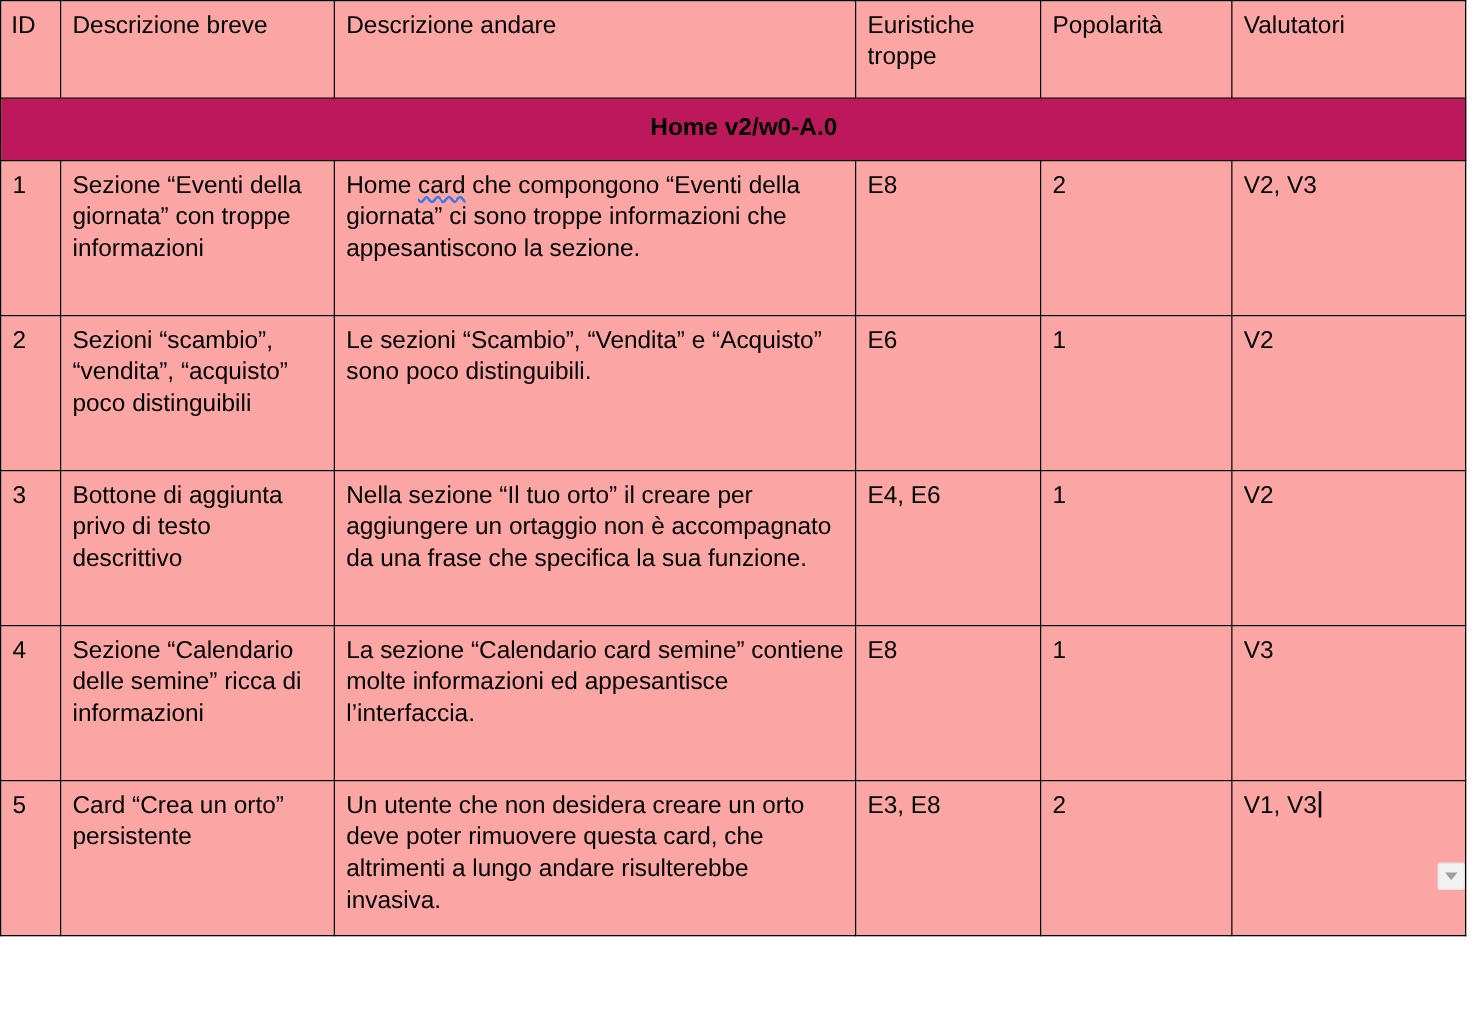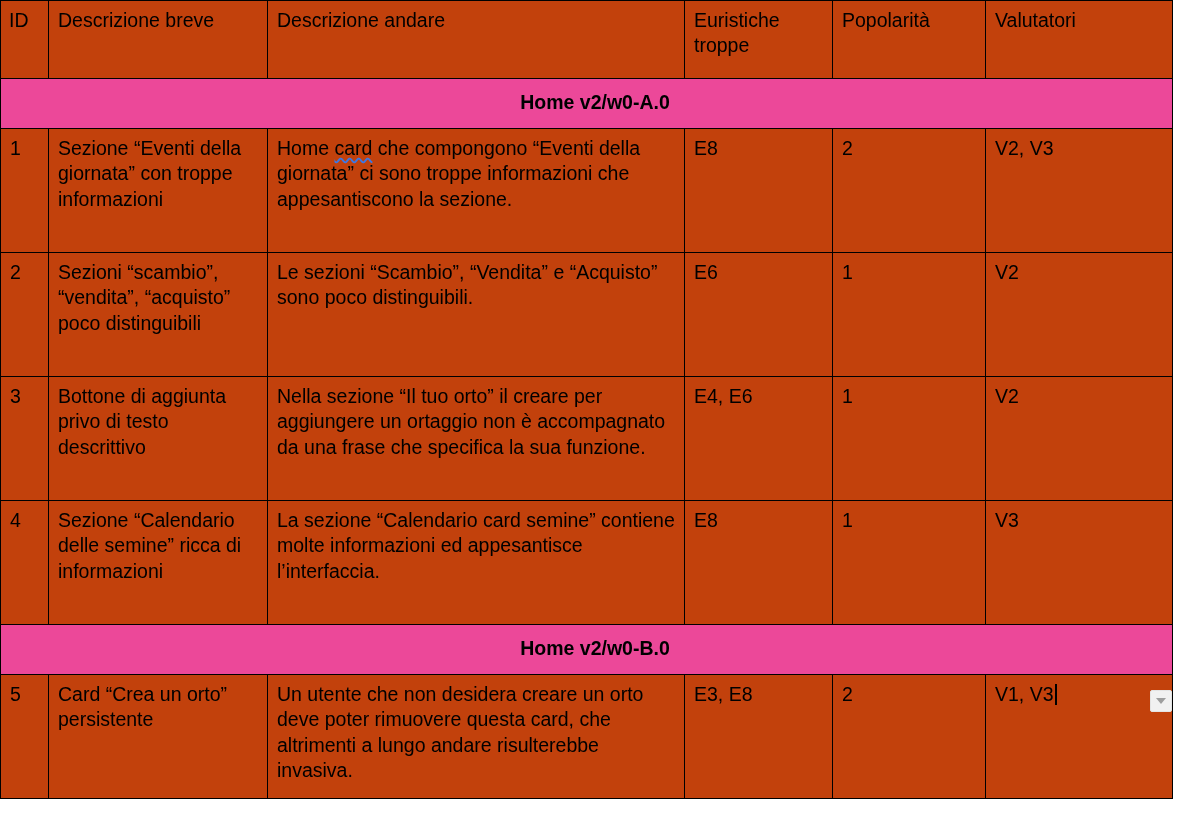--- a/index.html
+++ b/index.html
@@ -33,21 +33,21 @@
 
   table.issues td,
   table.issues th {
     border: 1px solid #000000;
     vertical-align: top;
     padding: 7px 9px 8px 9px;
     font-size: 19.5px;
     line-height: 1.30;
     font-weight: normal;
     text-align: left;
-    background: #c2410c;
+    background: #fca5a5;
     word-wrap: break-word;
     overflow-wrap: break-word;
   }
 
   
   col.c-id   { width: 48px; }
   col.c-br   { width: 219px; }
   col.c-es   { width: 417px; }
   col.c-eu   { width: 148px; }
   col.c-pop  { width: 153px; }
@@ -64,21 +64,21 @@
   }
   thead th.th-id { padding-left: 8px; padding-right: 8px; }
 
   
   tr.section td {
     text-align: center;
     font-weight: bold;
     vertical-align: middle;
     height: 32px;
     padding: 8px 6px 9px 23px;
-    background: #ec4899;
+    background: #be185d;
   }
 
   
   tr.data td { height: 108px; }
   tr.data td.cell-id { text-align: left; }
 
   
   .spell {
     text-decoration: underline wavy #3b78e7;
     text-decoration-skip-ink: none;
@@ -182,23 +182,20 @@
 
       <tr class="data">
         <td class="cell-id">4</td>
         <td>Sezione “Calendario delle semine” ricca di informazioni</td>
         <td>La sezione “Calendario card semine” contiene molte informazioni ed appesantisce l’interfaccia.</td>
         <td>E8</td>
         <td>1</td>
         <td>V3</td>
       </tr>
 
-      <tr class="section">
-        <td colspan="6">Home v2/w0-B.0</td>
-      </tr>
 
       <tr class="data">
         <td class="cell-id">5</td>
         <td>Card “Crea un orto” persistente</td>
         <td>Un utente che non desidera creare un orto deve poter rimuovere questa card, che altrimenti a lungo andare risulterebbe invasiva.</td>
         <td>E3, E8</td>
         <td>2</td>
         <td><span>V1, V3</span><span class="caret"></span></td>
       </tr>
 

